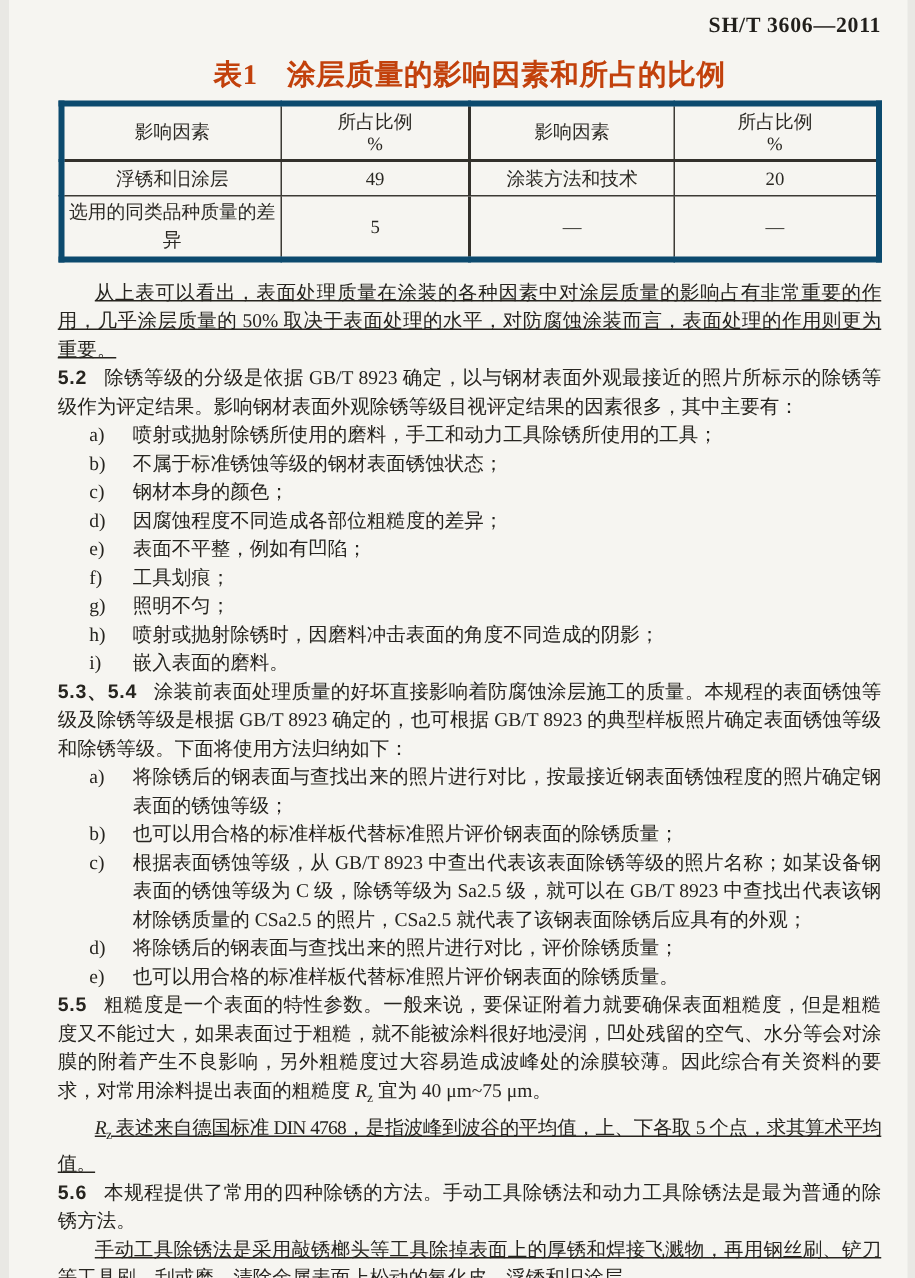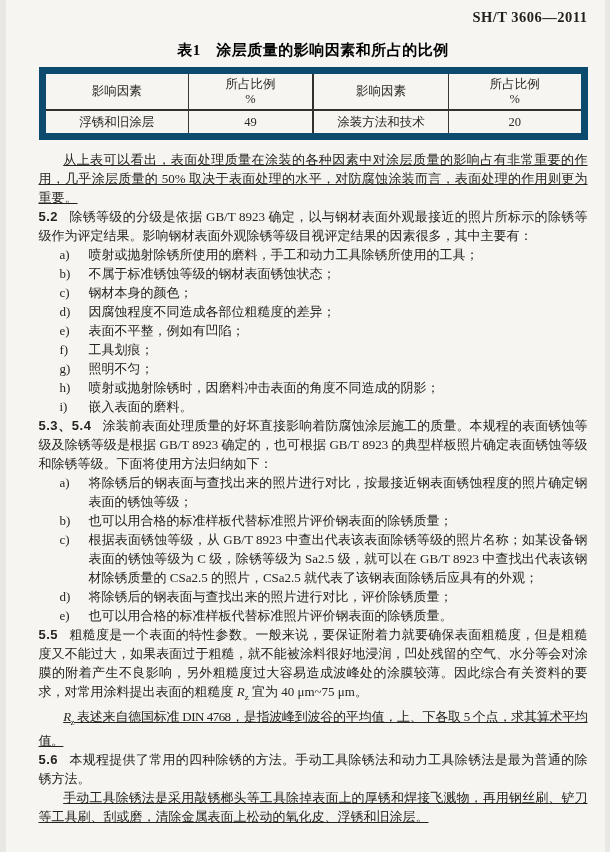--- a/index.html
+++ b/index.html
@@ -27,41 +27,41 @@
     font-weight: bold;
     font-size: 14.5px;
     letter-spacing: 0.5px;
     margin-bottom: 14px;
     color: #211f1b;
   }
   
   .table-caption {
     text-align: center;
     font-weight: bold;
-    font-size: 15px;
+    font-size: 19px;
     margin-bottom: 7px;
     letter-spacing: 0.5px;
-    color: #000000;
+    color: #c2410c;
   }
   table.factors {
     width: 100%;
     border-collapse: collapse;
     table-layout: fixed;
     font-size: 12.5px;
     margin-bottom: 10px;
     color: #2a2823;
   }
   table.factors th, table.factors td {
     border: 1px solid #3c3a35;
     text-align: center;
     vertical-align: middle;
     padding: 1px 2px;
     font-weight: normal;
   }
-  table.factors { border: 7px solid #0c4a6e; }
+  table.factors { border: 4px solid #0c4a6e; }
   table.factors thead th { border-bottom: 2px solid #33312c; height: 33px; }
   table.factors th.mid, table.factors td.mid { border-left: 2px solid #33312c; }
   table.factors tbody td { height: 20px; }
   table.factors col.c1 { width: 27%; }
   table.factors col.c2 { width: 23%; }
   table.factors col.c3 { width: 25%; }
   table.factors col.c4 { width: 25%; }
   .th-two-line div { line-height: 15px; }
   
   p.para {
@@ -119,20 +119,26 @@
         </th>
       </tr>
     </thead>
     <tbody>
       <tr>
         <td>浮锈和旧涂层</td>
         <td>49</td>
         <td class="mid">涂装方法和技术</td>
         <td>20</td>
       </tr>
+      <tr>
+        <td>选用的同类品种质量的差异</td>
+        <td>5</td>
+        <td class="mid">—</td>
+        <td>—</td>
+      </tr>
     </tbody>
   </table>
 
   <p class="para indent">从上表可以看出，表面处理质量在涂装的各种因素中对涂层质量的影响占有非常重要的作用，几乎涂层质量的 50% 取决于表面处理的水平，对防腐蚀涂装而言，表面处理的作用则更为重要。</p>
 
   <p class="para"><b class="cnum">5.2</b><span>除锈等级的分级是依据 GB/T 8923 确定，以与钢材表面外观最接近的照片所标示的除锈等级作为评定结果。影响钢材表面外观除锈等级目视评定结果的因素很多，其中主要有：</span></p>
 
   <div>
     <div class="list-item">
         <span class="li-label">a)</span>

